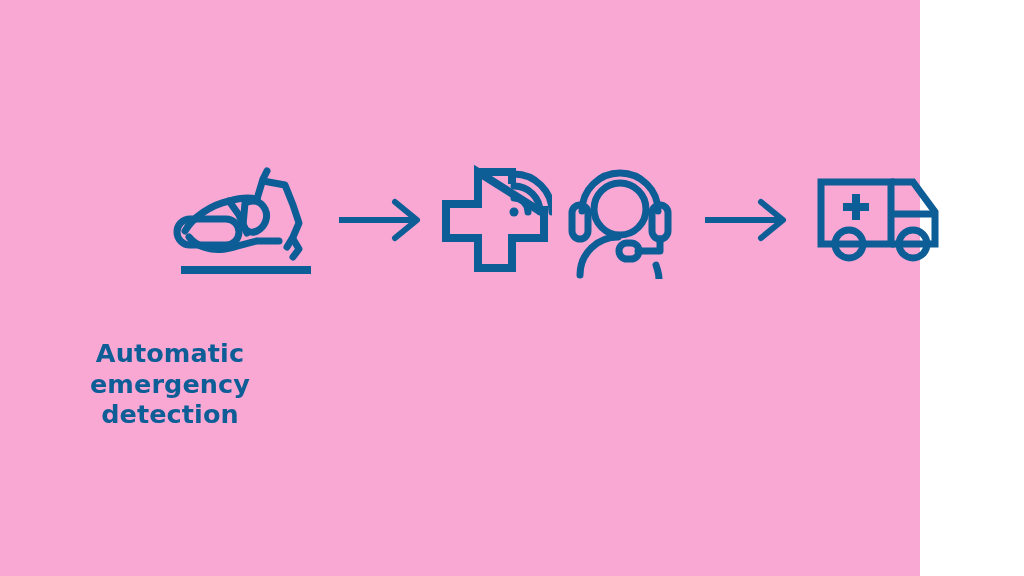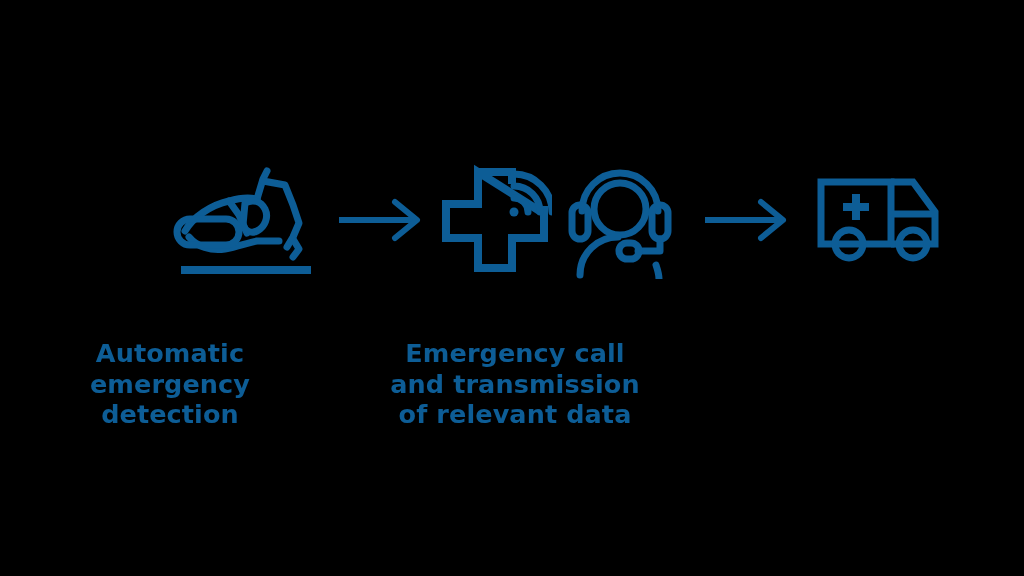--- a/index.html
+++ b/index.html
@@ -9,23 +9,23 @@
   body {
     width: 1024px;
     height: 576px;
     background: #ffffff;
     font-family: "DejaVu Sans", sans-serif;
     overflow: hidden;
   }
 
   .infographic {
     position: relative;
-    width: 1024px;
+    width: 920px;
     height: 576px;
-    background: #000000;
+    background: #f9a8d4;
   }
 
   
   .flow-row {
     position: absolute;
     left: 0;
     top: 150px;
     width: 1024px;
     height: 140px;
     display: flex;
@@ -174,18 +174,15 @@
         <circle cx="96" cy="70" r="14"></circle>
       </svg>
     </div>
 
   </div>
 
   <div class="captions">
     <div class="caption caption-1">Automatic
 emergency
 detection</div>
-    <div class="caption caption-2">Emergency call
-and transmission
-of relevant data</div>
   </div>
 
 </div>
 
 </body></html>

